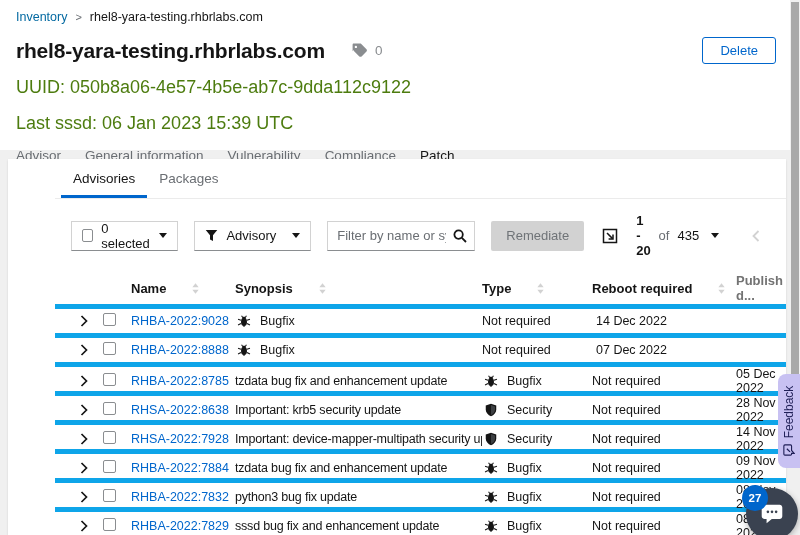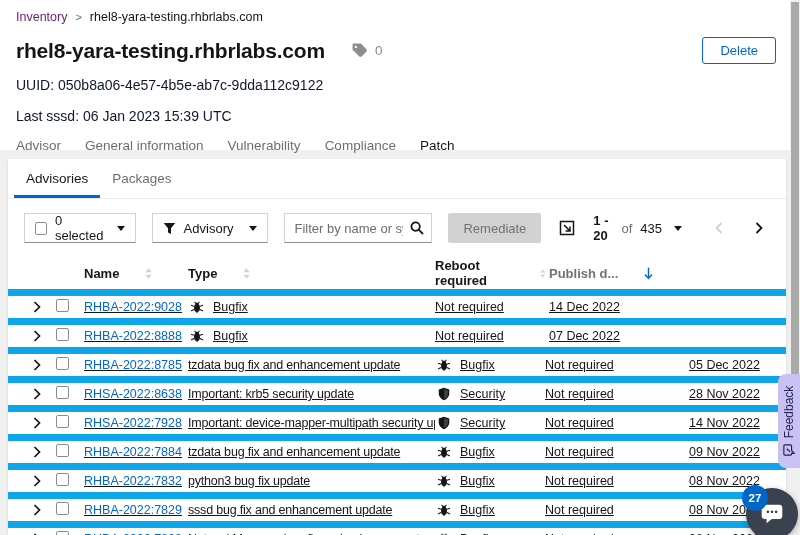--- a/index.html
+++ b/index.html
@@ -3,43 +3,43 @@
 <meta charset="utf-8">
 <style>
   * { margin:0; padding:0; box-sizing:border-box; }
   html,body { width:800px; height:535px; overflow:hidden; }
   body { font-family:"Liberation Sans", sans-serif; background:#f0f0f0; color:#151515; position:relative; }
   .page { position:relative; width:800px; height:535px; }
 
   
   .top { background:#fff; padding:10px 16px 0 16px; height:150px; }
   .breadcrumb { font-size:12.5px; display:flex; align-items:center; gap:8px; margin-bottom:13px; }
-  .breadcrumb a { color:#701a75; text-decoration:none; cursor:pointer; }
+  .breadcrumb a { color:#0369a1; text-decoration:none; cursor:pointer; }
   .breadcrumb .sep { color:#6a6e73; font-size:11px; }
   .breadcrumb .cur { color:#151515; }
 
   .title-row { display:flex; align-items:center; }
   h1 { font-size:21px; font-weight:700; letter-spacing:-0.2px; }
   .tagwrap { display:flex; align-items:center; gap:7px; margin-left:26px; }
   .tag-count { color:#8a8d90; font-size:13.5px; }
   .delete-btn { margin-left:auto; margin-right:8px; background:#fff; color:#0066cc;
     border:1px solid #06c; border-radius:3px; font-size:13px; padding:5px 17px;
     font-family:inherit; cursor:pointer; }
 
-  .meta { font-size:14px; margin-top:13px; color:#0f172a; }
+  .meta { font-size:18px; margin-top:13px; color:#4d7c0f; }
   .meta + .meta { margin-top:15px; }
 
   .tabs { display:flex; margin-top:14px; }
   .tab { font-size:13.5px; color:#6a6e73; padding:0 12px 10px 12px; border-bottom:3px solid transparent; cursor:pointer; }
   .tab:first-child { padding-left:0; }
   .tab.active { color:#151515; border-bottom-color:#06c; }
 
   
   .card { position:absolute; left:8px; right:14px; top:159px; bottom:0; background:#fff;
-    box-shadow:0 1px 2px rgba(3,3,3,.12); overflow:hidden; }
+    box-shadow:0 1px 2px rgba(3,3,3,.12); overflow:hidden;padding-left:47px; }
   .subtabs { display:flex; padding-left:6px; border-bottom:1px solid #ebebeb; }
   .subtab { font-size:13.5px; color:#6a6e73; padding:12px 12px 9px 12px; border-bottom:3px solid transparent; cursor:pointer; }
   .subtab.active { color:#151515; border-bottom-color:#06c; }
 
   
   .toolbar { display:flex; align-items:center; padding:14px 16px; gap:16px; }
   .ctl { display:flex; align-items:center; height:30px; border:1px solid #d2d2d2; border-bottom-color:#8a8d90;
     background:#fff; padding:0 10px; font-size:13px; gap:8px; cursor:pointer; }
   .checkbox { width:13px; height:13px; border:1px solid #8a8d90; border-radius:2px; background:#fff; display:inline-block; cursor:pointer; }
   .caret { width:0; height:0; border-left:4px solid transparent; border-right:4px solid transparent; border-top:5px solid #151515; display:inline-block; }
@@ -56,21 +56,21 @@
   .pagination .of { color:#6a6e73; }
   .pg-nav { background:none; border:none; cursor:pointer; padding:0 6px; display:flex; }
   .pg-prev { margin-left:18px; }
   .pg-next { margin-left:10px; }
 
   
   .thead, .tr { display:grid; grid-template-columns:44px 32px 104px 247px 110px 140px 1fr; align-items:center; }
   .thead { height:32px; font-size:13px; font-weight:700; }
   .thead .hcell { display:flex; align-items:center; gap:26px; }
   .thead .sorted { color:#737373; }
-  .tr { height:29px; border-top:7px solid #0ea5e9; font-size:12.5px;text-decoration:underline; }
+  .tr { height:29px; border-top:5px solid #0ea5e9; font-size:12.5px; }
   .td.expand { display:flex; justify-content:center; padding-left:14px; cursor:pointer; }
   .td.check { padding-left:4px; }
   a.adv-link { color:#0066cc; text-decoration:none; cursor:pointer; white-space:nowrap; }
   .td.syn { white-space:nowrap; overflow:hidden; letter-spacing:-0.2px; padding-right:4px; }
   .td.type { display:flex; align-items:center; gap:9px; padding-left:2px; }
   .td.publish, .hcell.publish { padding-left:4px; }
   .tr .icon-bugfix, .tr .icon-security { display:none; }
   .tr[data-type="Bugfix"] .icon-bugfix { display:inline-block; }
   .tr[data-type="Security"] .icon-security { display:inline-block; }
 
@@ -202,20 +202,27 @@
       <span></span>
         <span></span>
       <span class="hcell">
         <span>Name</span>
         <svg width="7" height="11" viewBox="0 0 8 12">
             <path d="M4 0l3.6 4.6H.4z" fill="#d2d2d2"></path>
             <path d="M4 12L.4 7.4h7.2z" fill="#d2d2d2"></path>
           </svg>
       </span>
       <span class="hcell">
+        <span>Synopsis</span>
+        <svg width="7" height="11" viewBox="0 0 8 12">
+            <path d="M4 0l3.6 4.6H.4z" fill="#d2d2d2"></path>
+            <path d="M4 12L.4 7.4h7.2z" fill="#d2d2d2"></path>
+          </svg>
+      </span>
+      <span class="hcell">
         <span>Type</span>
         <svg width="7" height="11" viewBox="0 0 8 12">
             <path d="M4 0l3.6 4.6H.4z" fill="#d2d2d2"></path>
             <path d="M4 12L.4 7.4h7.2z" fill="#d2d2d2"></path>
           </svg>
       </span>
       <span class="hcell">
         <span>Reboot required</span>
         <svg width="7" height="11" viewBox="0 0 8 12">
             <path d="M4 0l3.6 4.6H.4z" fill="#d2d2d2"></path>

